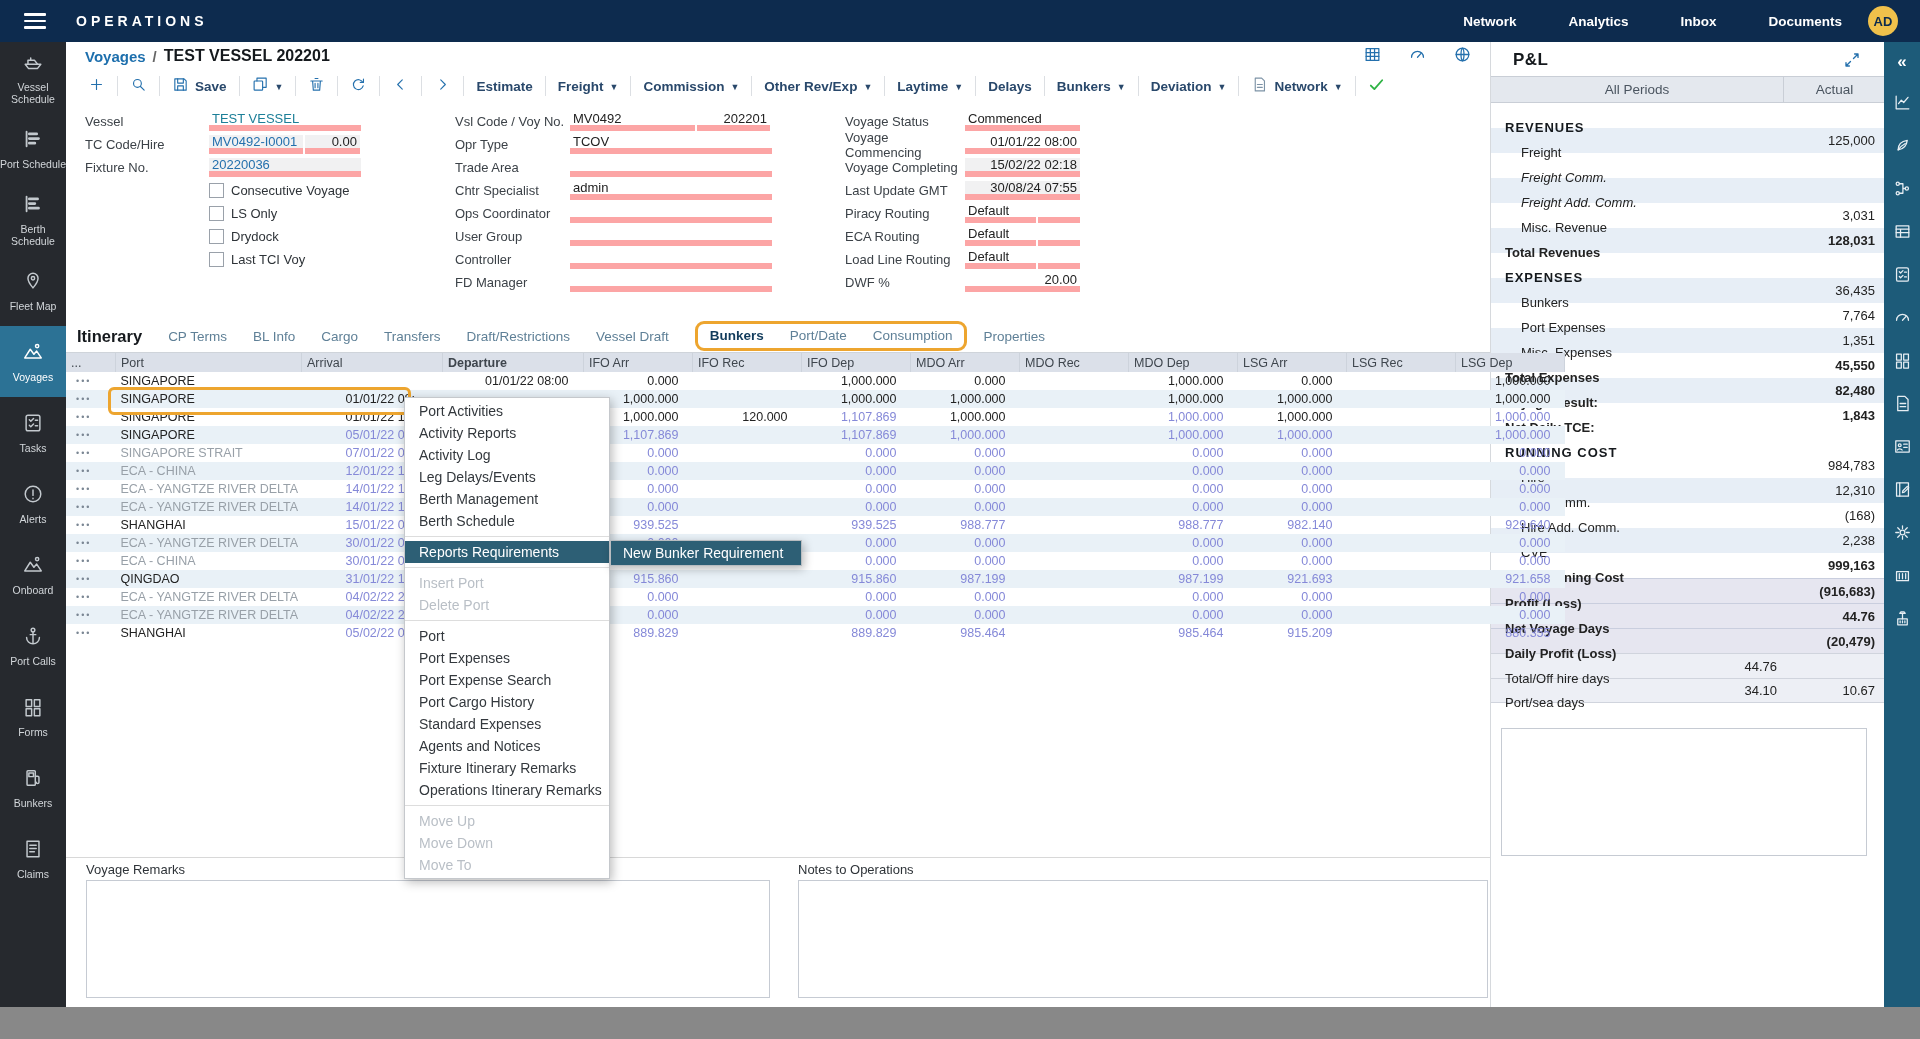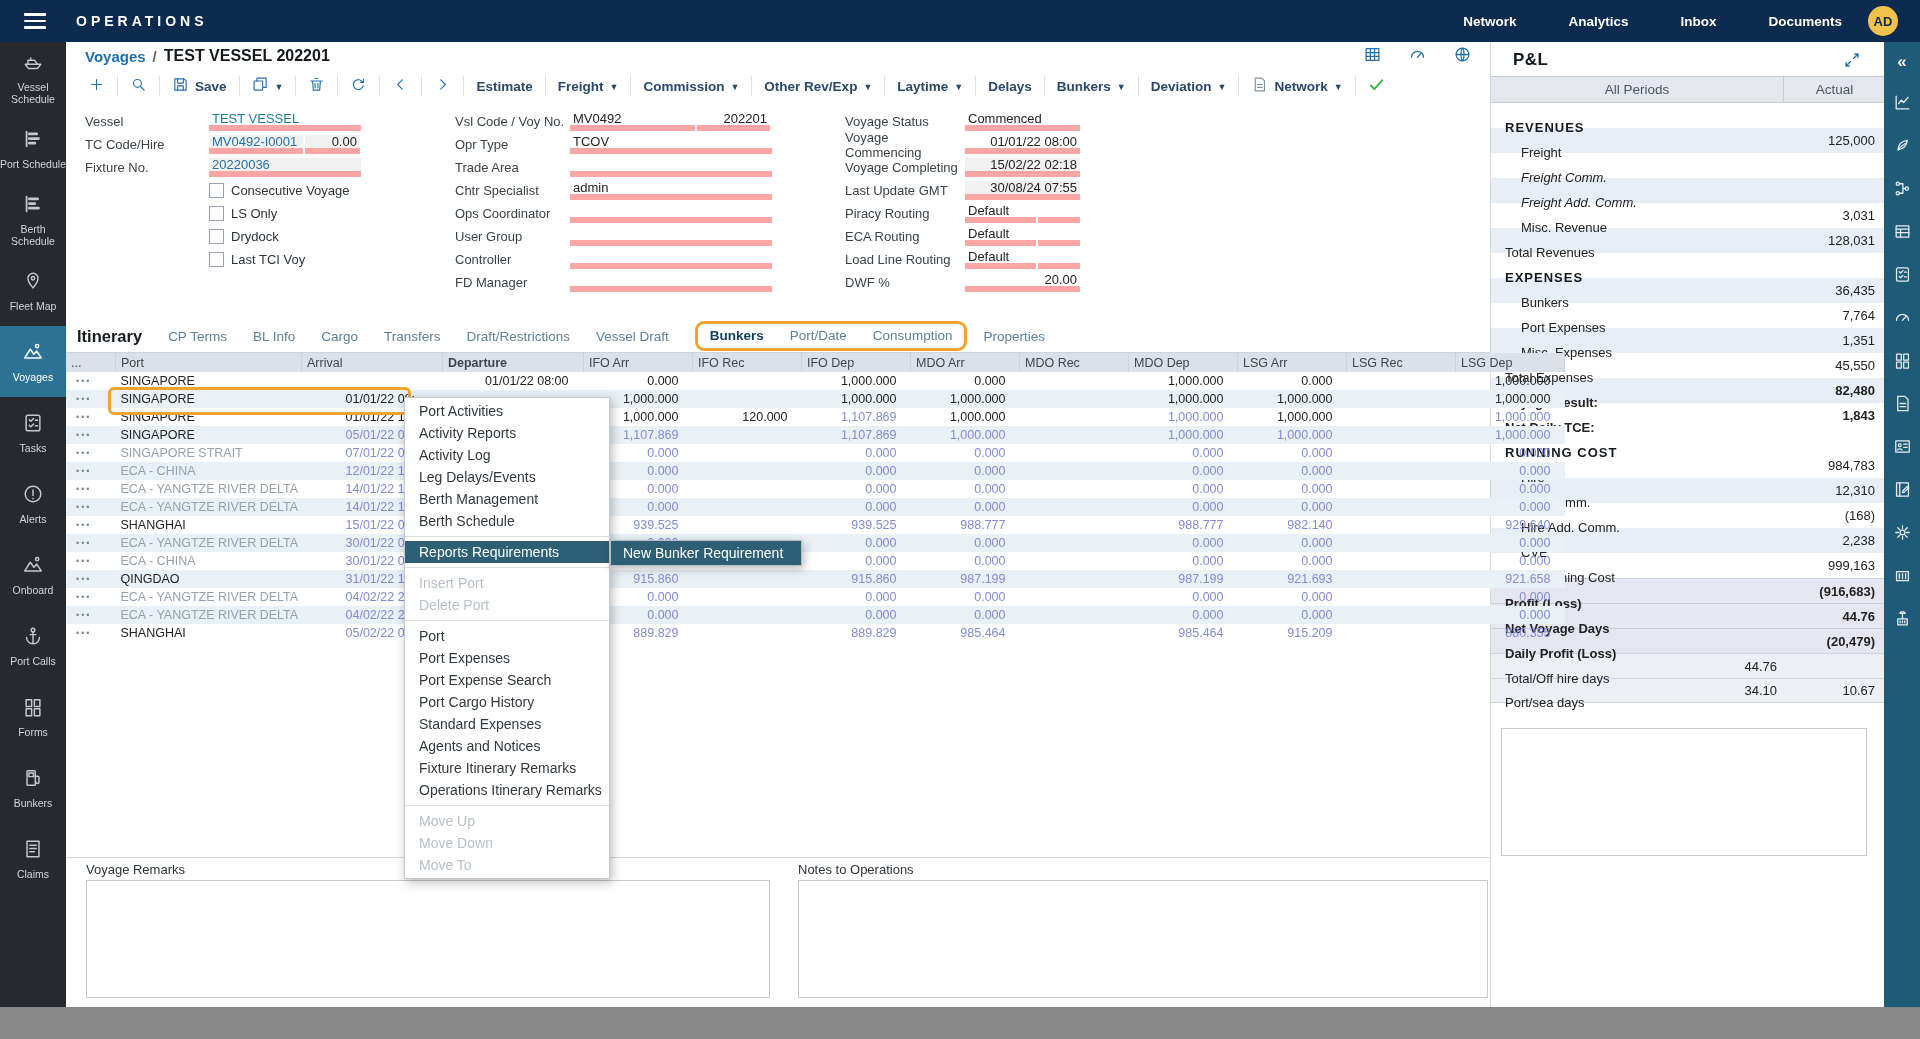--- a/index.html
+++ b/index.html
@@ -93,21 +93,21 @@
   .pnlhead{position:absolute;left:0;top:34px;right:0;height:27px;display:flex;background:#e4e8ee;border-top:1px solid #c9ced6;border-bottom:1px solid #c9ced6;box-sizing:border-box;}
   .ph1{flex:1;display:flex;align-items:center;justify-content:center;color:#4b5560;border-right:1px solid #c9ced6;font-size:13.5px;cursor:pointer;}
   .ph2{width:101px;display:flex;align-items:center;justify-content:center;color:#4b5560;font-size:13.5px;cursor:pointer;}
   .pnlrows{position:absolute;left:0;top:61px;right:0;}
   .prow{height:25px;display:flex;align-items:center;box-sizing:border-box;padding:0 10px 0 14px;}
   .prow.stripe{background:#e7eef6;}
   .plabel{flex:1;overflow:hidden;white-space:nowrap;margin-top:24px;}
   .prow.item .plabel{padding-left:16px;}
   .prow.itemi .plabel{padding-left:16px;font-style:italic;}
   .prow.section .plabel{font-weight:bold;letter-spacing:1px;color:#15191d;}
-  .prow.total{font-weight:normal;}
+  .prow.total{font-weight:bold;}
   .prow.result{font-weight:bold;}
   .prow.result .plabel{text-align:left;padding-right:26px;}
   .prow.band{background:#e6e6f0;border-top:1px solid #c9cede;font-weight:bold;}
   .prow.days{background:#edeff5;border-top:1px solid #d0d4dd;}
   .prow:last-of-type{border-bottom:1px solid #d0d4dd;}
   .pval{width:82px;text-align:right;}
   .pmid{width:58px;text-align:right;margin-right:16px;}
   .premlabel{position:absolute;left:14px;top:664px;font-weight:bold;letter-spacing:2px;color:#15191d;margin-top:46px;}
   .pnlta{position:absolute;left:10px;top:686px;width:366px;height:128px;border:1px solid #c6cbd3;resize:none;box-sizing:border-box;}
   

